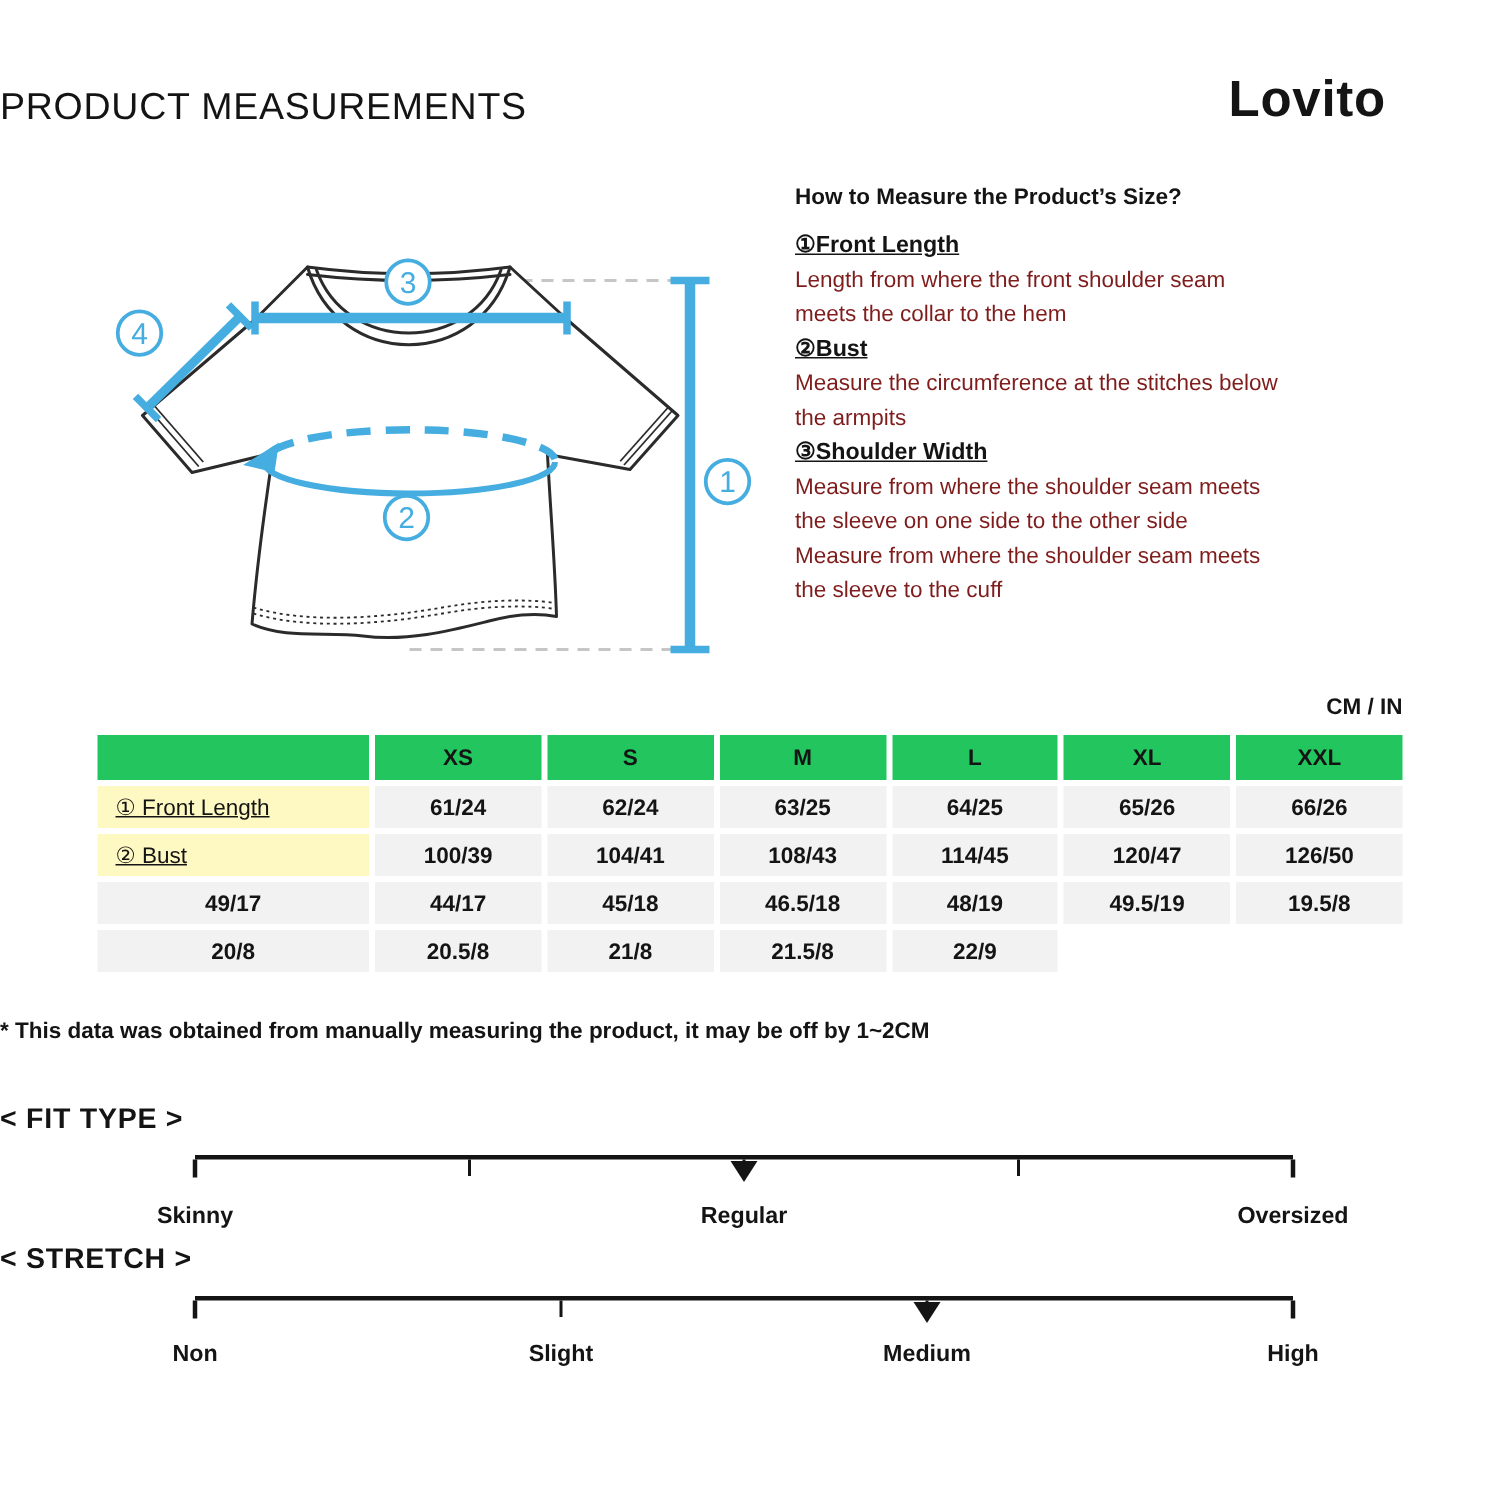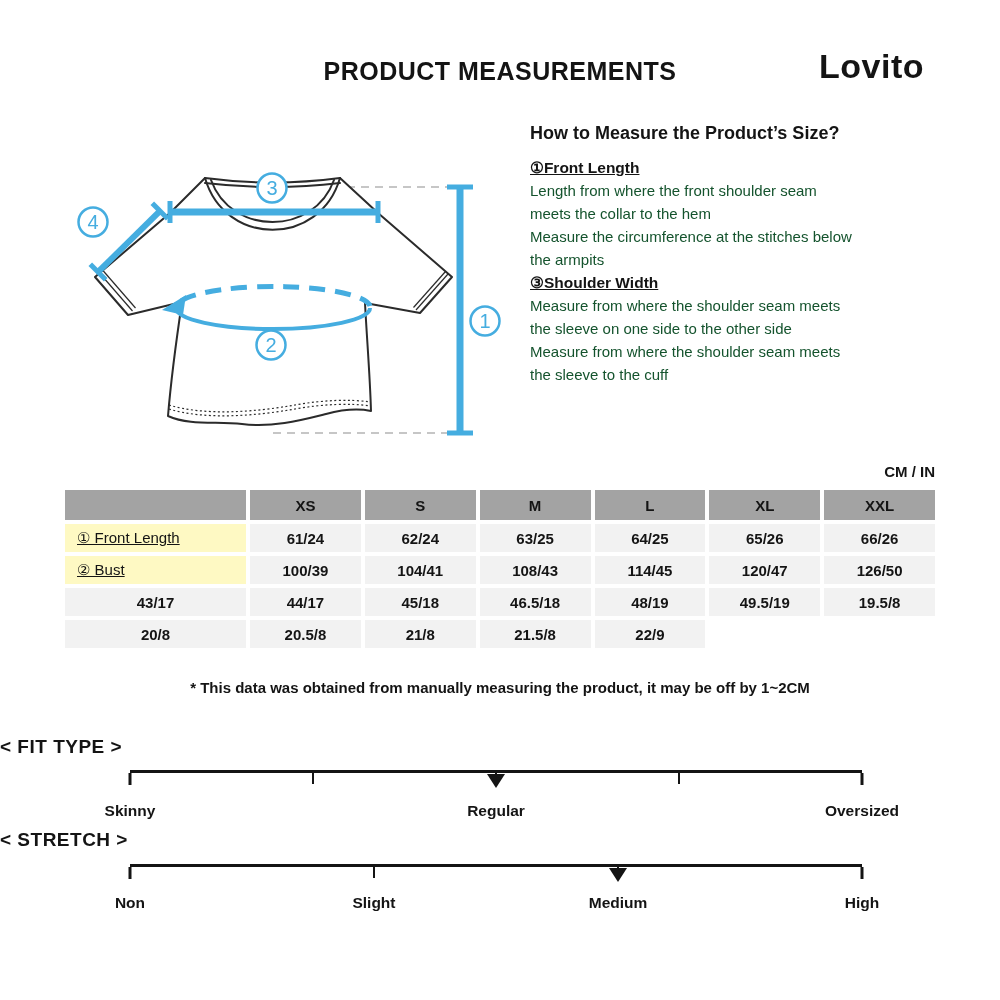--- a/index.html
+++ b/index.html
@@ -2,39 +2,39 @@
 <html><head>
 <meta charset="utf-8">
 <style>
   html,body{margin:0;padding:0;}
   body{
     width:1000px;height:1000px;position:relative;background:#ffffff;
     font-family:"Liberation Sans",sans-serif;color:#141414;overflow:hidden;
   }
   .abs{position:absolute;}
 
-  .page-title{top:57px;left:0;width:100%;text-align:center;
-    font-size:25px;font-weight:700;letter-spacing:.5px;}
+  .page-title{top:57px;left:0;width:100%;text-align:left;
+    font-size:25px;font-weight:400;letter-spacing:.5px;}
   .brand{top:47px;right:76px;font-size:34px;font-weight:800;letter-spacing:.5px;}
 
   .howto{left:530px;top:123px;width:414px;}
-  .howto-title{font-size:18px;font-weight:700;margin:0 0 12px 0;}
+  .howto-title{font-size:15px;font-weight:700;margin:0 0 12px 0;}
   .mi-label{font-size:15.5px;font-weight:700;line-height:23px;text-decoration:underline;}
-  .mi-desc{font-size:15px;color:#14532d;line-height:23px;white-space:pre-line;}
+  .mi-desc{font-size:15px;color:#7f1d1d;line-height:23px;white-space:pre-line;}
 
   .units{left:65px;top:463px;width:870px;text-align:right;font-size:15px;font-weight:700;}
 
   .size-table{left:65px;top:490px;width:870px;display:grid;
     grid-template-columns:181px repeat(6,1fr);gap:4px;}
   .st-cell{display:flex;align-items:center;justify-content:center;font-size:15px;}
-  .st-header{background:#a3a3a3;height:30px;font-weight:700;}
+  .st-header{background:#22c55e;height:30px;font-weight:700;}
   .st-label{background:#fef9c3;height:28px;justify-content:flex-start;padding-left:12px;text-decoration:underline;}
   .st-value{background:#f2f2f2;height:28px;font-weight:700;}
 
-  .footnote{top:679px;left:0;width:100%;text-align:center;font-size:15px;font-weight:700;}
+  .footnote{top:679px;left:0;width:100%;text-align:left;font-size:15px;font-weight:700;}
 
   .scale-title{left:0;width:100%;font-size:19px;font-weight:800;letter-spacing:.5px;}
   .scale-line{left:130px;width:732px;height:0;border-top:3px solid #141414;}
   .tick{position:absolute;top:0;width:2px;height:11px;background:#141414;transform:translateX(-50%);}
   .tick.end{width:3px;height:12px;}
   .marker{position:absolute;top:1px;width:0;height:0;transform:translateX(-50%);
     border-left:9px solid transparent;border-right:9px solid transparent;
     border-top:14px solid #141414;}
   .scale-labels{left:130px;width:732px;height:20px;}
   .scale-labels span{position:absolute;transform:translateX(-50%);
@@ -116,20 +116,21 @@
 </svg>
 
 <div class="abs howto">
   <div class="howto-title">How to Measure the Product’s Size?</div>
   <div>
     <div class="mi-label">①Front Length</div>
     <div class="mi-desc">Length from where the front shoulder seam
 meets the collar to the hem</div>
   </div>
   <div>
+    <div class="mi-label">②Bust</div>
     <div class="mi-desc">Measure the circumference at the stitches below
 the armpits</div>
   </div>
   <div>
     <div class="mi-label">③Shoulder Width</div>
     <div class="mi-desc">Measure from where the shoulder seam meets
 the sleeve on one side to the other side</div>
   </div>
   <div>
     <div class="mi-desc">Measure from where the shoulder seam meets
@@ -157,21 +158,21 @@
   <div class="st-cell st-value">66/26</div>
 
   <div class="st-cell st-label">② Bust</div>
   <div class="st-cell st-value">100/39</div>
   <div class="st-cell st-value">104/41</div>
   <div class="st-cell st-value">108/43</div>
   <div class="st-cell st-value">114/45</div>
   <div class="st-cell st-value">120/47</div>
   <div class="st-cell st-value">126/50</div>
 
-  <div class="st-cell st-value">43/17</div>
+  <div class="st-cell st-value">49/17</div>
   <div class="st-cell st-value">44/17</div>
   <div class="st-cell st-value">45/18</div>
   <div class="st-cell st-value">46.5/18</div>
   <div class="st-cell st-value">48/19</div>
   <div class="st-cell st-value">49.5/19</div>
 
   <div class="st-cell st-value">19.5/8</div>
   <div class="st-cell st-value">20/8</div>
   <div class="st-cell st-value">20.5/8</div>
   <div class="st-cell st-value">21/8</div>

